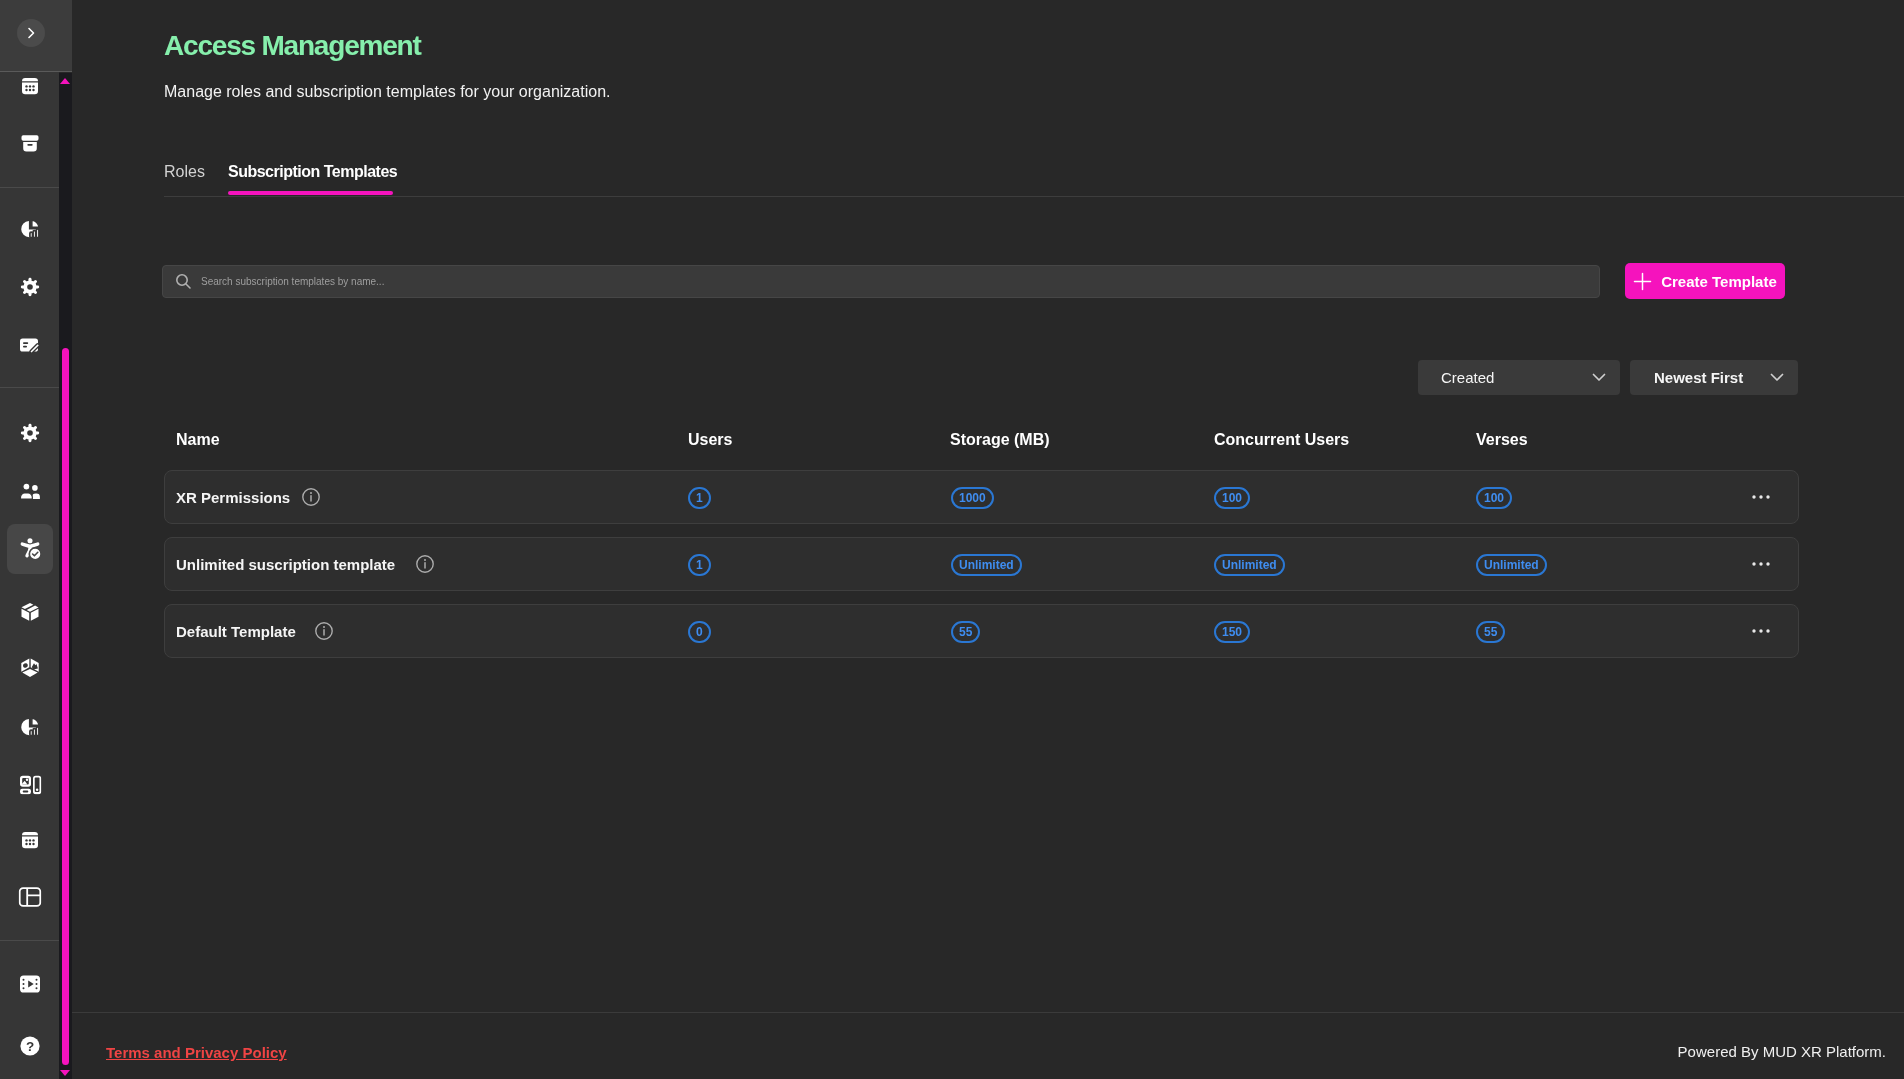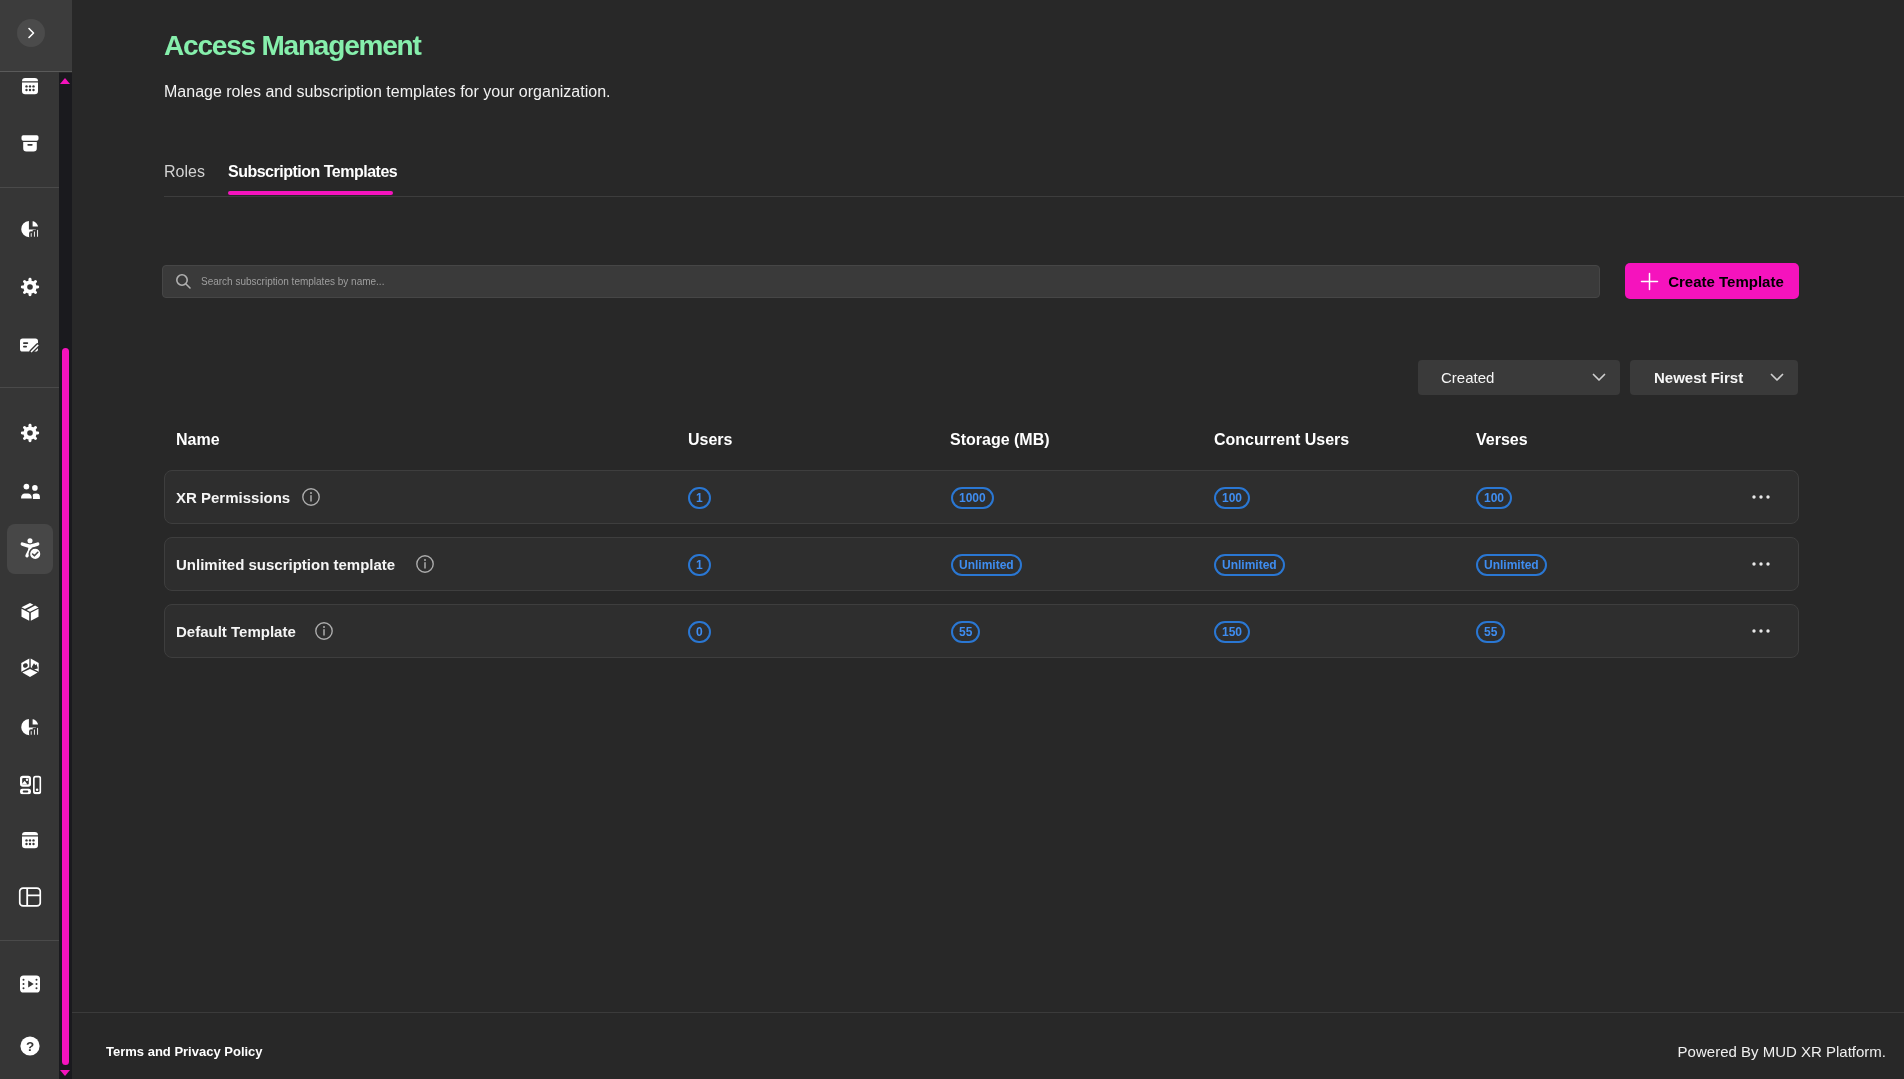--- a/index.html
+++ b/index.html
@@ -24,37 +24,37 @@
   #title { position:absolute; left:164px; top:32px; font-size:28px; letter-spacing:-1.2px; font-weight:700; color:#86efac; line-height:1; }
   #subtitle { position:absolute; left:164px; top:84px; font-size:16px; color:#f2f2f2; line-height:1; }
   #tab1 { position:absolute; left:164px; top:164px; font-size:16px; color:#d2d2d2; line-height:1; }
   #tab2 { position:absolute; left:228px; top:164px; font-size:16px; letter-spacing:-0.5px; font-weight:700; color:#ffffff; line-height:1; }
   #tabline { position:absolute; left:228px; top:191px; width:165px; height:4px; border-radius:2px; background:#f513bd; }
   #tabdiv { position:absolute; left:164px; top:196px; width:1740px; height:1px; background:#3d3d3d; }
 
   
   #search { position:absolute; left:162px; top:265px; width:1438px; height:33px; background:#3a3a3a; border:1px solid #464646; border-radius:4px; display:flex; align-items:center; padding-left:12px; }
   #search .ph { color:#9e9e9e; font-size:10px; margin-left:9px; }
-  #createbtn { position:absolute; left:1625px; top:263px; width:174px; height:36px; background:#f513bd; border-radius:5px; display:flex; align-items:center; justify-content:center; color:#000000; font-size:15px; font-weight:700; gap:9px; }
+  #createbtn { position:absolute; left:1625px; top:263px; width:160px; height:36px; background:#f513bd; border-radius:5px; display:flex; align-items:center; justify-content:center; color:#ffffff; font-size:15px; font-weight:700; gap:9px; }
 
   
   .lbl { position:absolute; font-size:15px; color:#b5b5b5; line-height:1;margin-top:26px; }
   .dd { position:absolute; top:360px; height:35px; background:#3a3a3a; border-radius:4px; display:flex; align-items:center; justify-content:space-between; padding:0 14px 0 16px; color:#f5f5f5; font-size:15px; }
 
   
   .th { position:absolute; top:431.5px; font-size:16px; font-weight:700; color:#ffffff; line-height:1; }
   .row { position:absolute; left:164px; width:1635px; height:54px; background:#2e2e2e; border:1px solid #3e3e3e; border-radius:8px; }
   .rname { position:absolute; font-size:15px; font-weight:700; color:#f5f5f5; line-height:1; left:176px; }
   .pill { position:absolute; transform:translate(0,-50%); height:22px; min-width:22px; padding:0 6px; border:2px solid #2a77d3; border-radius:12px; color:#3f8df0; font-size:12px; font-weight:700; display:inline-flex; align-items:center; justify-content:center; }
   .info { position:absolute; transform:translate(-50%,-50%); }
   .dots { position:absolute; left:1761px; transform:translate(-50%,-50%); }
 
   
   #footline { position:absolute; left:72px; top:1012px; width:1832px; height:1px; background:#3b3b3b; }
-  #terms { position:absolute; left:106px; top:1045px; font-size:13px; font-weight:700; color:#ffffff; line-height:1; }
+  #terms { position:absolute; left:106px; top:1045px; font-size:15px; font-weight:700; color:#ef4444; text-decoration:underline; line-height:1; }
   #powered { position:absolute; right:18px; top:1044px; font-size:15px; color:#f0f0f0; line-height:1; }
 </style>
 </head>
 <body>
 <div id="sidebar"></div>
 <div style="position:absolute;left:0;top:0;width:4px;height:3px;background:#000;border-bottom-right-radius:4px;"></div>
 <div id="track"></div>
 <div class="tri-up"></div>
 <div id="thumb"></div>
 <div class="tri-dn"></div>

